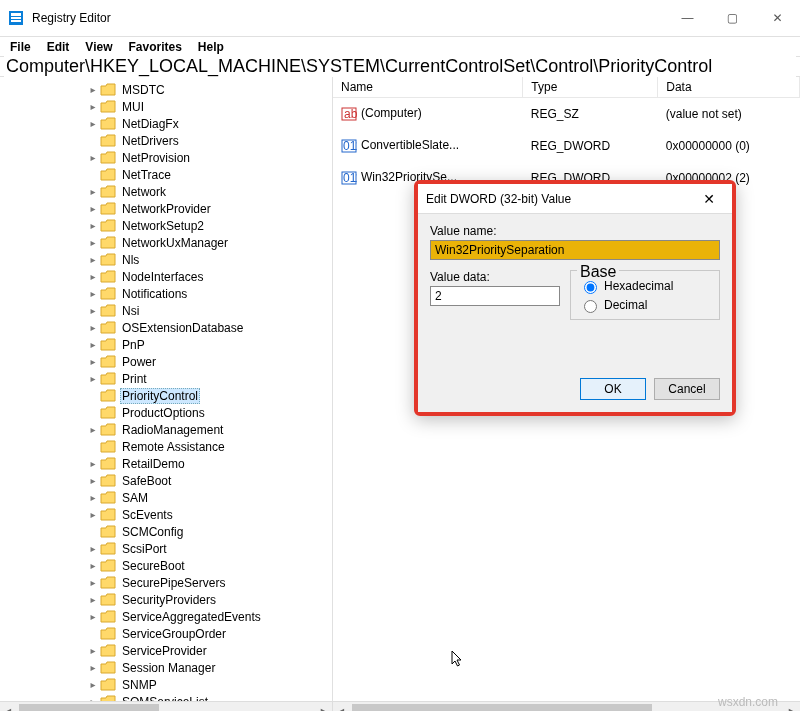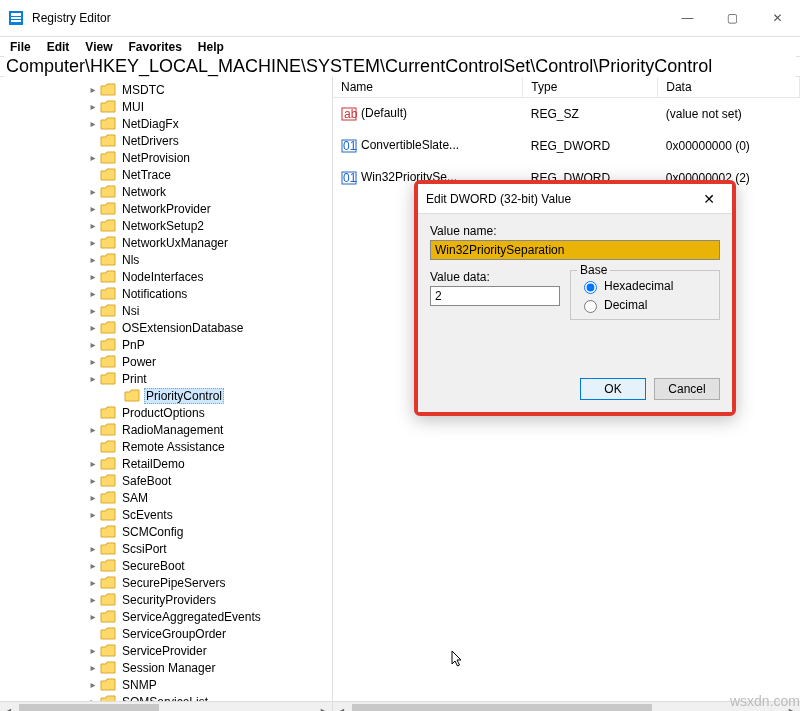--- a/index.html
+++ b/index.html
@@ -24,35 +24,35 @@
   .list table { width:100%; border-collapse: collapse; }
   .list th { text-align:left; font-weight:normal; padding:3px 8px; border-right:1px solid #e8e8e8; border-bottom:1px solid #e8e8e8; background:#fff; position:sticky; top:0; }
   .list td { padding:8px 8px; white-space:nowrap; }
   .valicon { display:inline-block; width:16px; height:16px; vertical-align:middle; margin-right:4px; }
   .hscroll { height:17px; background:#f0f0f0; border-top:1px solid #ddd; display:flex; }
   .hscroll .left { width:333px; border-right:1px solid #ddd; display:flex; }
   .hscroll .right { flex:1; display:flex; }
   .scrollbtn { width:17px; height:17px; display:flex; align-items:center; justify-content:center; background:#f0f0f0; color:#666; font-size:9px; }
   .scrolltrack { flex:1; background:#f0f0f0; position:relative; }
   .thumb { position:absolute; top:2px; height:12px; background:#c8c8c8; border-radius:0; }
-  .footer-note { position:absolute; bottom:2px; right:0; font-size:14px; color:#bbb; }
+  .footer-note { position:absolute; bottom:2px; right:22px; font-size:12px; color:#bbb; }
 
   
   .dialog-wrap { position:absolute; left:414px; top:180px; width:322px; border:4px solid #e3362a; border-radius:6px; background:#fff; box-shadow:0 4px 18px rgba(0,0,0,.25); }
   .dialog { background:#f0f0f0; }
   .dialog-title { background:#fff; height:30px; display:flex; align-items:center; padding:0 8px; border-bottom:1px solid #ddd; }
   .dialog-title .t { flex:1; }
   .dialog-close { width:30px; text-align:center; font-size:14px; }
   .dialog-body { padding:10px 12px 12px 12px; }
   .dlabel { margin-bottom:2px; }
   .dinput { width:100%; border:1px solid #888; background:#eab308; padding:2px 4px; font-size:12px; }
   .row2 { display:flex; gap:10px; margin-top:10px; }
   .col { flex:1; }
   .fieldset { border:1px solid #c8c8c8; padding:4px 8px 6px 8px; position:relative; }
-  .fieldset .legend { position:absolute; top:-8px; left:6px; background:#f0f0f0; padding:0 3px; font-size:12px; }
+  .fieldset .legend { position:absolute; top:-8px; left:6px; background:#f0f0f0; padding:0 3px; font-size:16px; }
   .radio-row { display:flex; align-items:center; gap:4px; margin-top:3px; }
   .dlg-buttons { display:flex; justify-content:flex-end; gap:8px; margin-top:14px; }
   .btn { min-width:66px; padding:3px 12px; background:#e1e1e1; border:1px solid #adadad; text-align:center;margin-top:44px; }
   .btn.default { border:1px solid #0078d7; background:#e5f1fb; }
 
   
   .folder svg { width:16px; height:14px; }
 
   .cursor { position:absolute; left:451px; top:650px; font-size:14px; color:#000; }
 
@@ -256,21 +256,21 @@
         </div>
         <div class="node" style="padding-left: 86px;">
           <span class="expander">▸</span>
           <span class="folder">
             <svg viewBox="0 0 16 14">
               <path d="M1 3 L6 3 L7 1 L15 1 L15 12 L1 12 Z" fill="#ffd96a" stroke="#d9a82f"></path>
             </svg>
           </span>
           <span class="label">Print</span>
         </div>
-        <div class="node selected" style="padding-left: 86px; margin-left: 24px;">
+        <div class="node selected" style="padding-left: 86px;">
           <span class="expander"></span>
           <span class="folder">
             <svg viewBox="0 0 16 14">
               <path d="M1 3 L6 3 L7 1 L15 1 L15 12 L1 12 Z" fill="#ffd96a" stroke="#d9a82f"></path>
             </svg>
           </span>
           <span class="label">PriorityControl</span>
         </div>
         <div class="node" style="padding-left: 86px;">
           <span class="expander"></span>
@@ -443,21 +443,21 @@
         <th>Name</th>
         <th>Type</th>
         <th>Data</th>
       </tr>
         </thead>
       <tbody id="list-body">
           <tr>
             <td><span class="valicon"><svg viewBox="0 0 16 16">
                   <rect x="1" y="2" width="14" height="12" fill="#fff" stroke="#c33"></rect>
                   <text x="3" y="12" font-size="8" fill="#c33" font-family="Arial">ab</text>
-                </svg></span><span>(Default)</span></td>
+                </svg></span><span>(Computer)</span></td>
             <td>REG_SZ</td>
             <td>(value not set)</td>
           </tr>
           <tr>
             <td><span class="valicon"><svg viewBox="0 0 16 16">
                   <rect x="1" y="2" width="14" height="12" fill="#fff" stroke="#2266cc"></rect>
                   <text x="2" y="12" font-size="7" fill="#2266cc" font-family="Arial">011</text>
                 </svg></span><span>ConvertibleSlate...</span></td>
             <td>REG_DWORD</td>
             <td>0x00000000 (0)</td>

